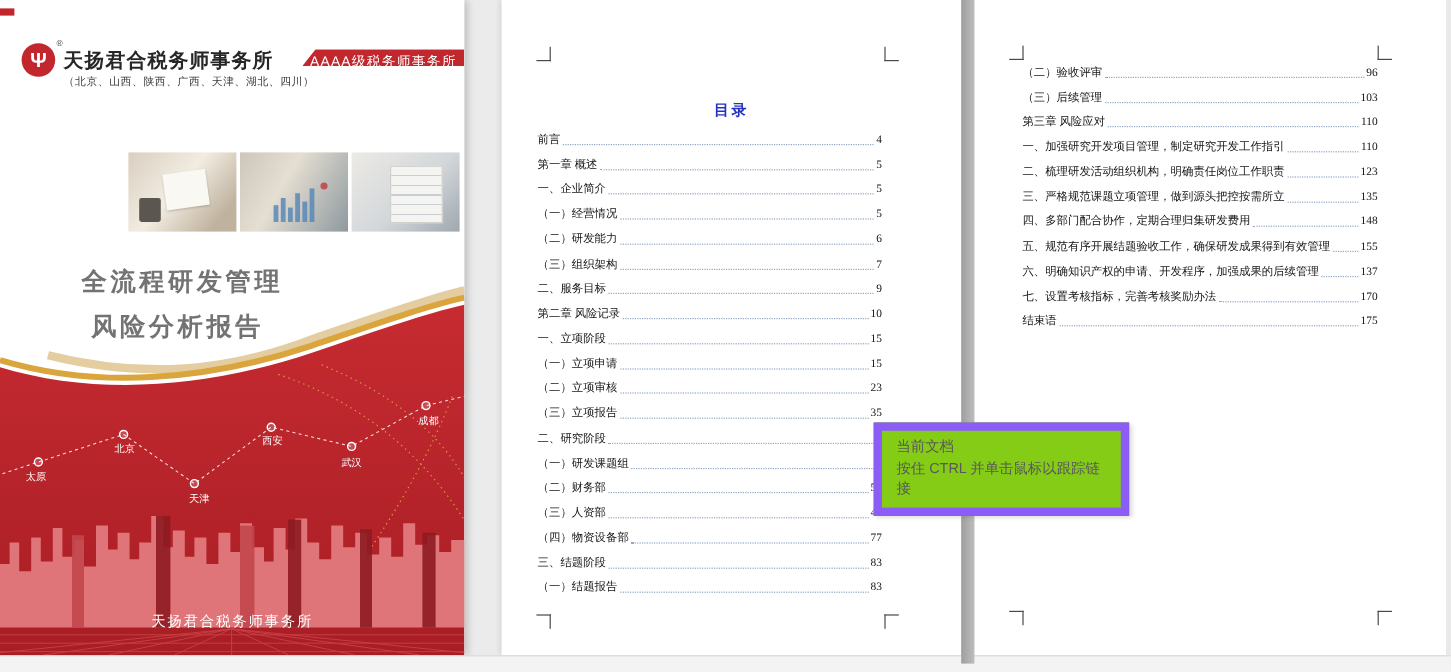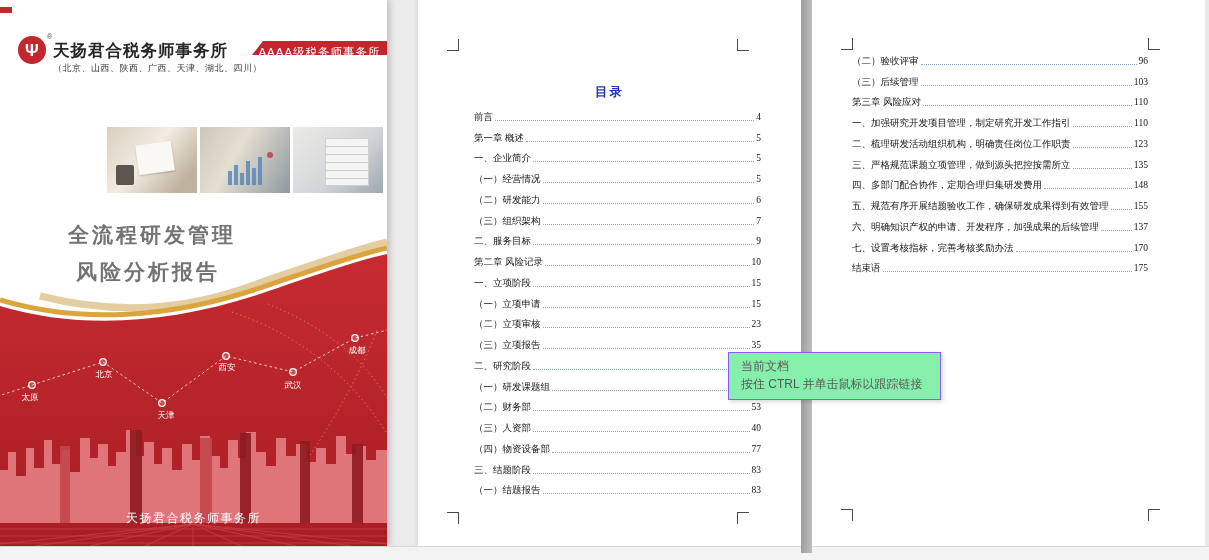--- a/index.html
+++ b/index.html
@@ -40,34 +40,34 @@
   
   #toc1{left:418px;width:383px;box-shadow:-2px 0 4px rgba(0,0,0,.08);}
   #toc2{left:812px;width:393px;}
   .gap-band{position:absolute;left:801px;top:0;width:11px;height:553px;
     background:linear-gradient(90deg,#9e9e9e,#bdbdbd);z-index:4;}
   .bottom-strip{position:absolute;left:0;top:546px;width:1209px;height:14px;background:#f3f3f3;border-top:1px solid #d9d9d9;}
   .right-strip{position:absolute;left:1205px;top:0;width:4px;height:560px;background:#e9e9e9;}
   .toc-title{position:absolute;top:84px;left:0;width:100%;text-align:center;color:#2633c0;
     font-weight:bold;font-size:12.5px;letter-spacing:2px;font-family:"Liberation Serif",serif;}
   .rows{position:absolute;font-family:"Liberation Serif",serif;font-size:9.5px;color:#141414;}
-  #rows1{top:103px;left:56px;width:287px;}
+  #rows1{top:103px;left:30px;width:287px;}
   #rows2{top:47px;left:40px;width:296px;}
   .trow{height:20.75px;display:flex;align-items:flex-end;cursor:pointer;}
   .tlabel{white-space:nowrap;line-height:13px;}
   .leader{flex:1;min-width:8px;border-bottom:1.5px dotted #8fa6c4;margin:0 2px 3px 2px;}
   .tpage{white-space:nowrap;line-height:13px;}
   .mark{position:absolute;width:11px;height:11px;z-index:2;}
   .mark.tl{border-right:1px solid #4a4a4a;border-bottom:1px solid #4a4a4a;}
   .mark.tr{border-left:1px solid #4a4a4a;border-bottom:1px solid #4a4a4a;}
   .mark.bl{border-right:1px solid #4a4a4a;border-top:1px solid #4a4a4a;}
   .mark.br{border-left:1px solid #4a4a4a;border-top:1px solid #4a4a4a;}
   
-  .tooltip{position:absolute;left:728px;top:352px;width:213px;z-index:10;background:#86efac;
-    border:1px solid #8b5cf6;box-shadow:2px 2px 4px rgba(0,0,0,.15);
+  .tooltip{position:absolute;left:728px;top:352px;width:213px;z-index:10;background:#84cc16;
+    border:7px solid #8b5cf6;box-shadow:2px 2px 4px rgba(0,0,0,.15);
     padding:5px 12px 6px 12px;box-sizing:border-box;
     color:#595959;font-size:12px;line-height:17.5px;}
 </style>
 </head>
 <body>
 
 <div class="page" id="cover">
   <div class="corner-dash"></div>
 
   <svg class="art" width="387" height="546" viewBox="0 0 387 546">

